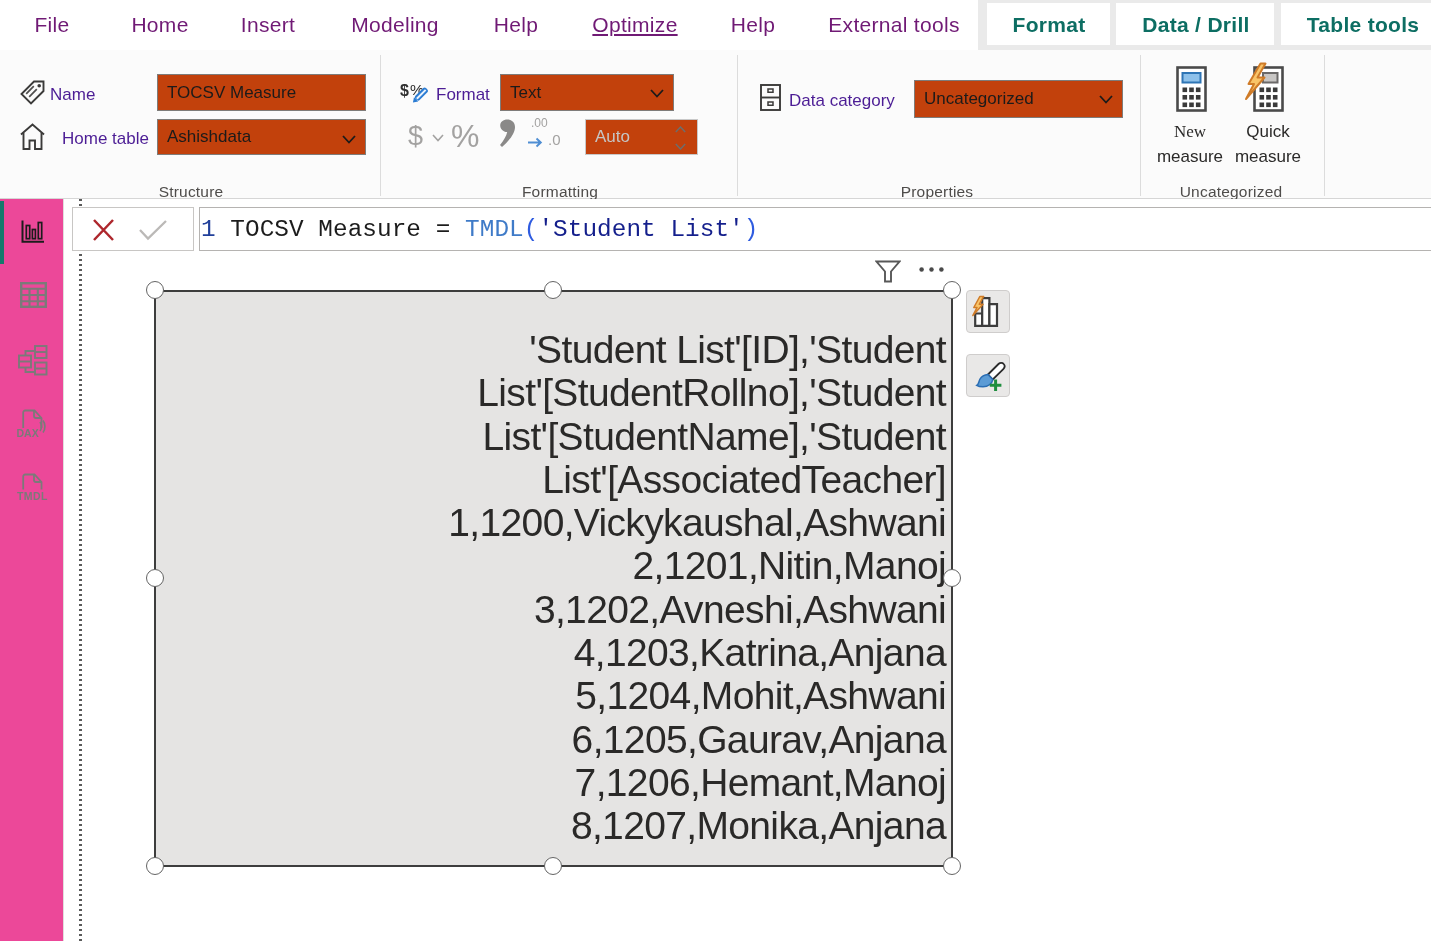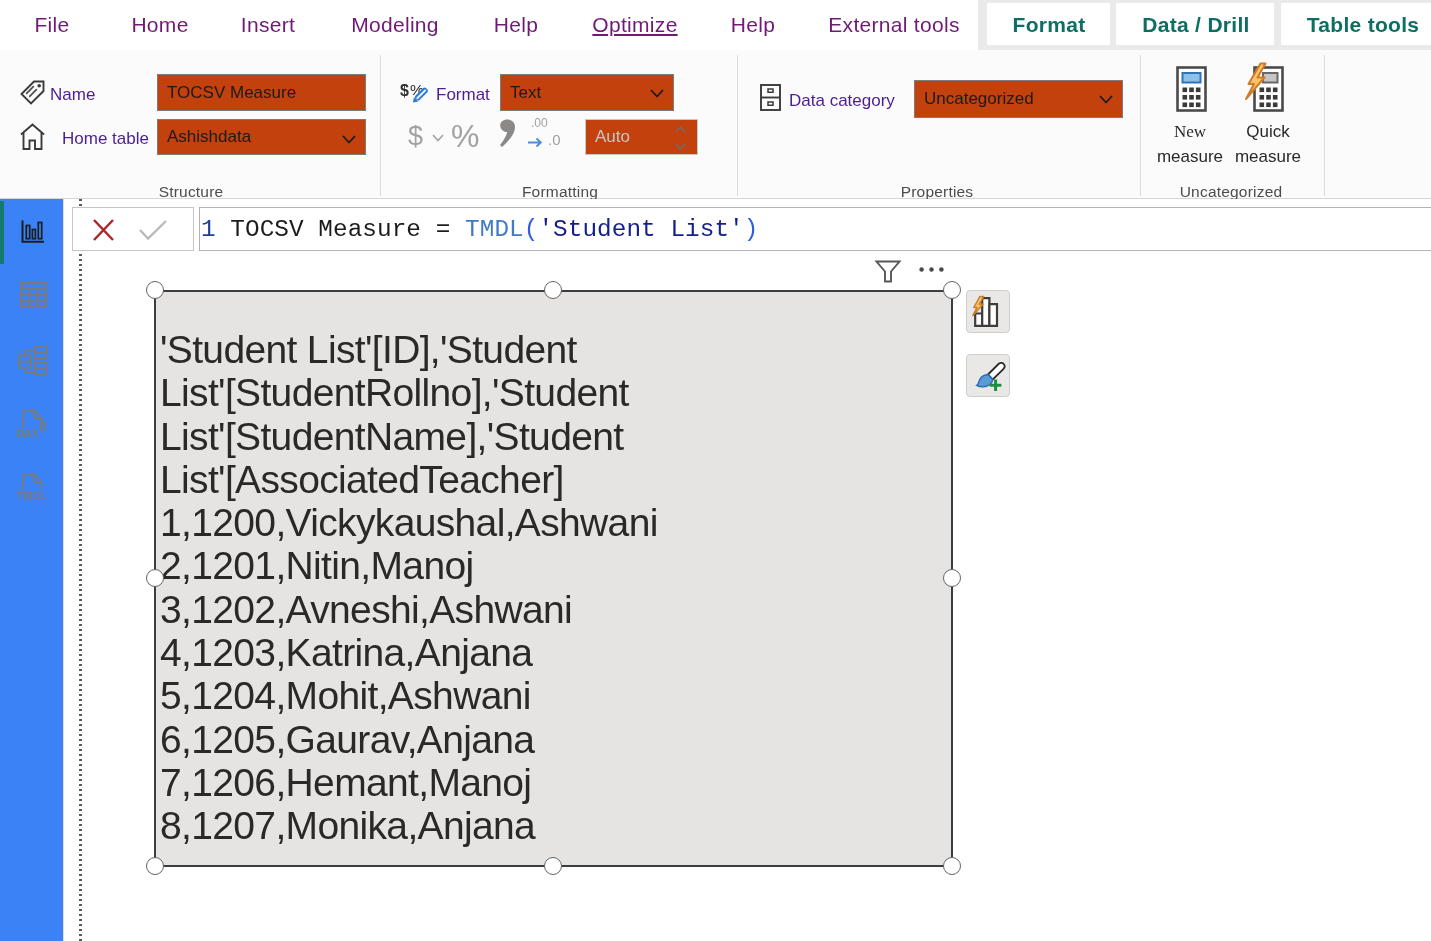--- a/index.html
+++ b/index.html
@@ -27,38 +27,38 @@
     font-size:17px; color:#1c1b1a; white-space:nowrap; }
   .rbox .txt { position:absolute; left:9px; top:50%; transform:translateY(-50%); }
   .chev { position:absolute; }
   .disab { position:absolute; color:#a3a2a1; white-space:nowrap; }
   .btnlabel { position:absolute; font-size:17px; color:#2b2a29;
     transform:translateX(-50%); white-space:nowrap; }
 
   
   #content { position:absolute; left:0; top:199px; width:1431px; height:742px; background:#fff; }
   #sidebar { position:absolute; left:0; top:0; width:64px; height:742px;
-    background:#3b82f6; border-right:1px solid #e0dedd;padding-left:33px; }
+    background:#ec4899; border-right:1px solid #e0dedd;padding-left:33px; }
   #selbar { position:absolute; left:0; top:2px; width:4px; height:63px; background:#15796c; }
   #dotline { position:absolute; left:79px; top:0; width:2.6px; height:742px;
     background:repeating-linear-gradient(to bottom,#5a5a5a 0 2.5px,transparent 2.5px 5px); }
 
   
   #xcheck { position:absolute; left:72px; top:8px; width:122px; height:44px;
     background:#fff; border:1px solid #c8c6c4; }
   #fx { position:absolute; left:199px; top:8px; width:1232px; height:44px;
     background:#fff; border:1px solid #b5b3b1; border-right:none; }
   #fxtext { position:absolute; left:1px; top:50%; transform:translateY(-50%);
     font-family:"Liberation Mono", monospace; font-size:24.35px; letter-spacing:0.06px; white-space:pre; }
 
   
   #card { position:absolute; left:154px; top:91px; width:799px; height:577px;
     background:#e5e4e3; border:2px solid #3d3d3d; }
   #cardtext { position:absolute; left:160px; top:129px; width:786px;
-    font-size:39px; letter-spacing:-0.65px; line-height:43.3px; text-align:left;
+    font-size:39px; letter-spacing:-0.65px; line-height:43.3px; text-align:right;
     color:#2a2928; }
   .handle { position:absolute; width:18px; height:18px; border-radius:50%;
     background:#fff; border:1.8px solid #646464; }
   .fbtn { position:absolute; left:966px; width:44px; height:43px; background:#e9e8e7;
     border:1px solid #cfcdcc; border-radius:4px; }
 </style>
 </head>
 <body>
 <div id="page">
 

